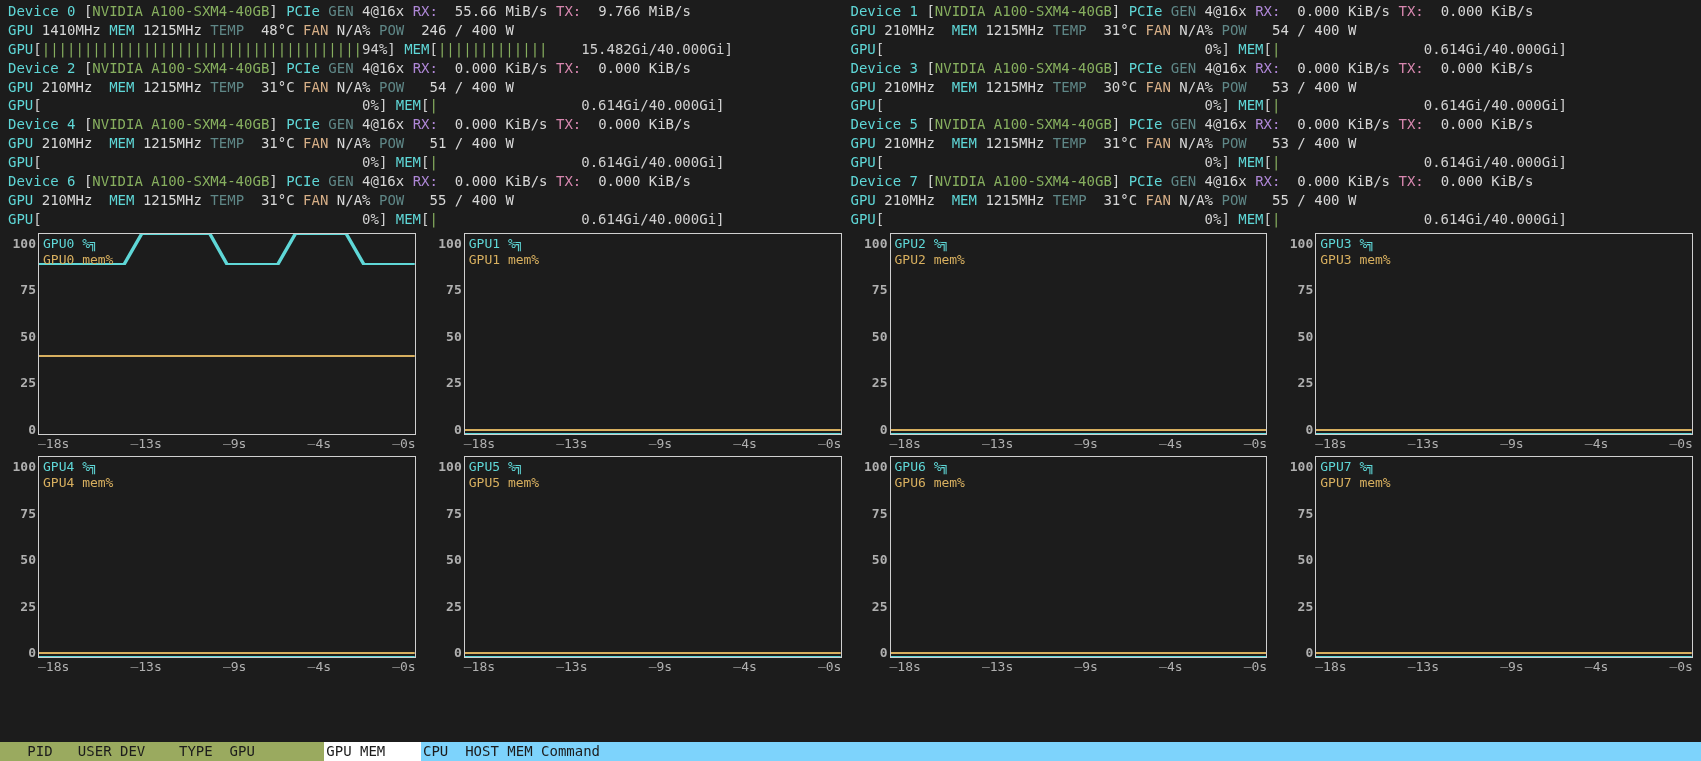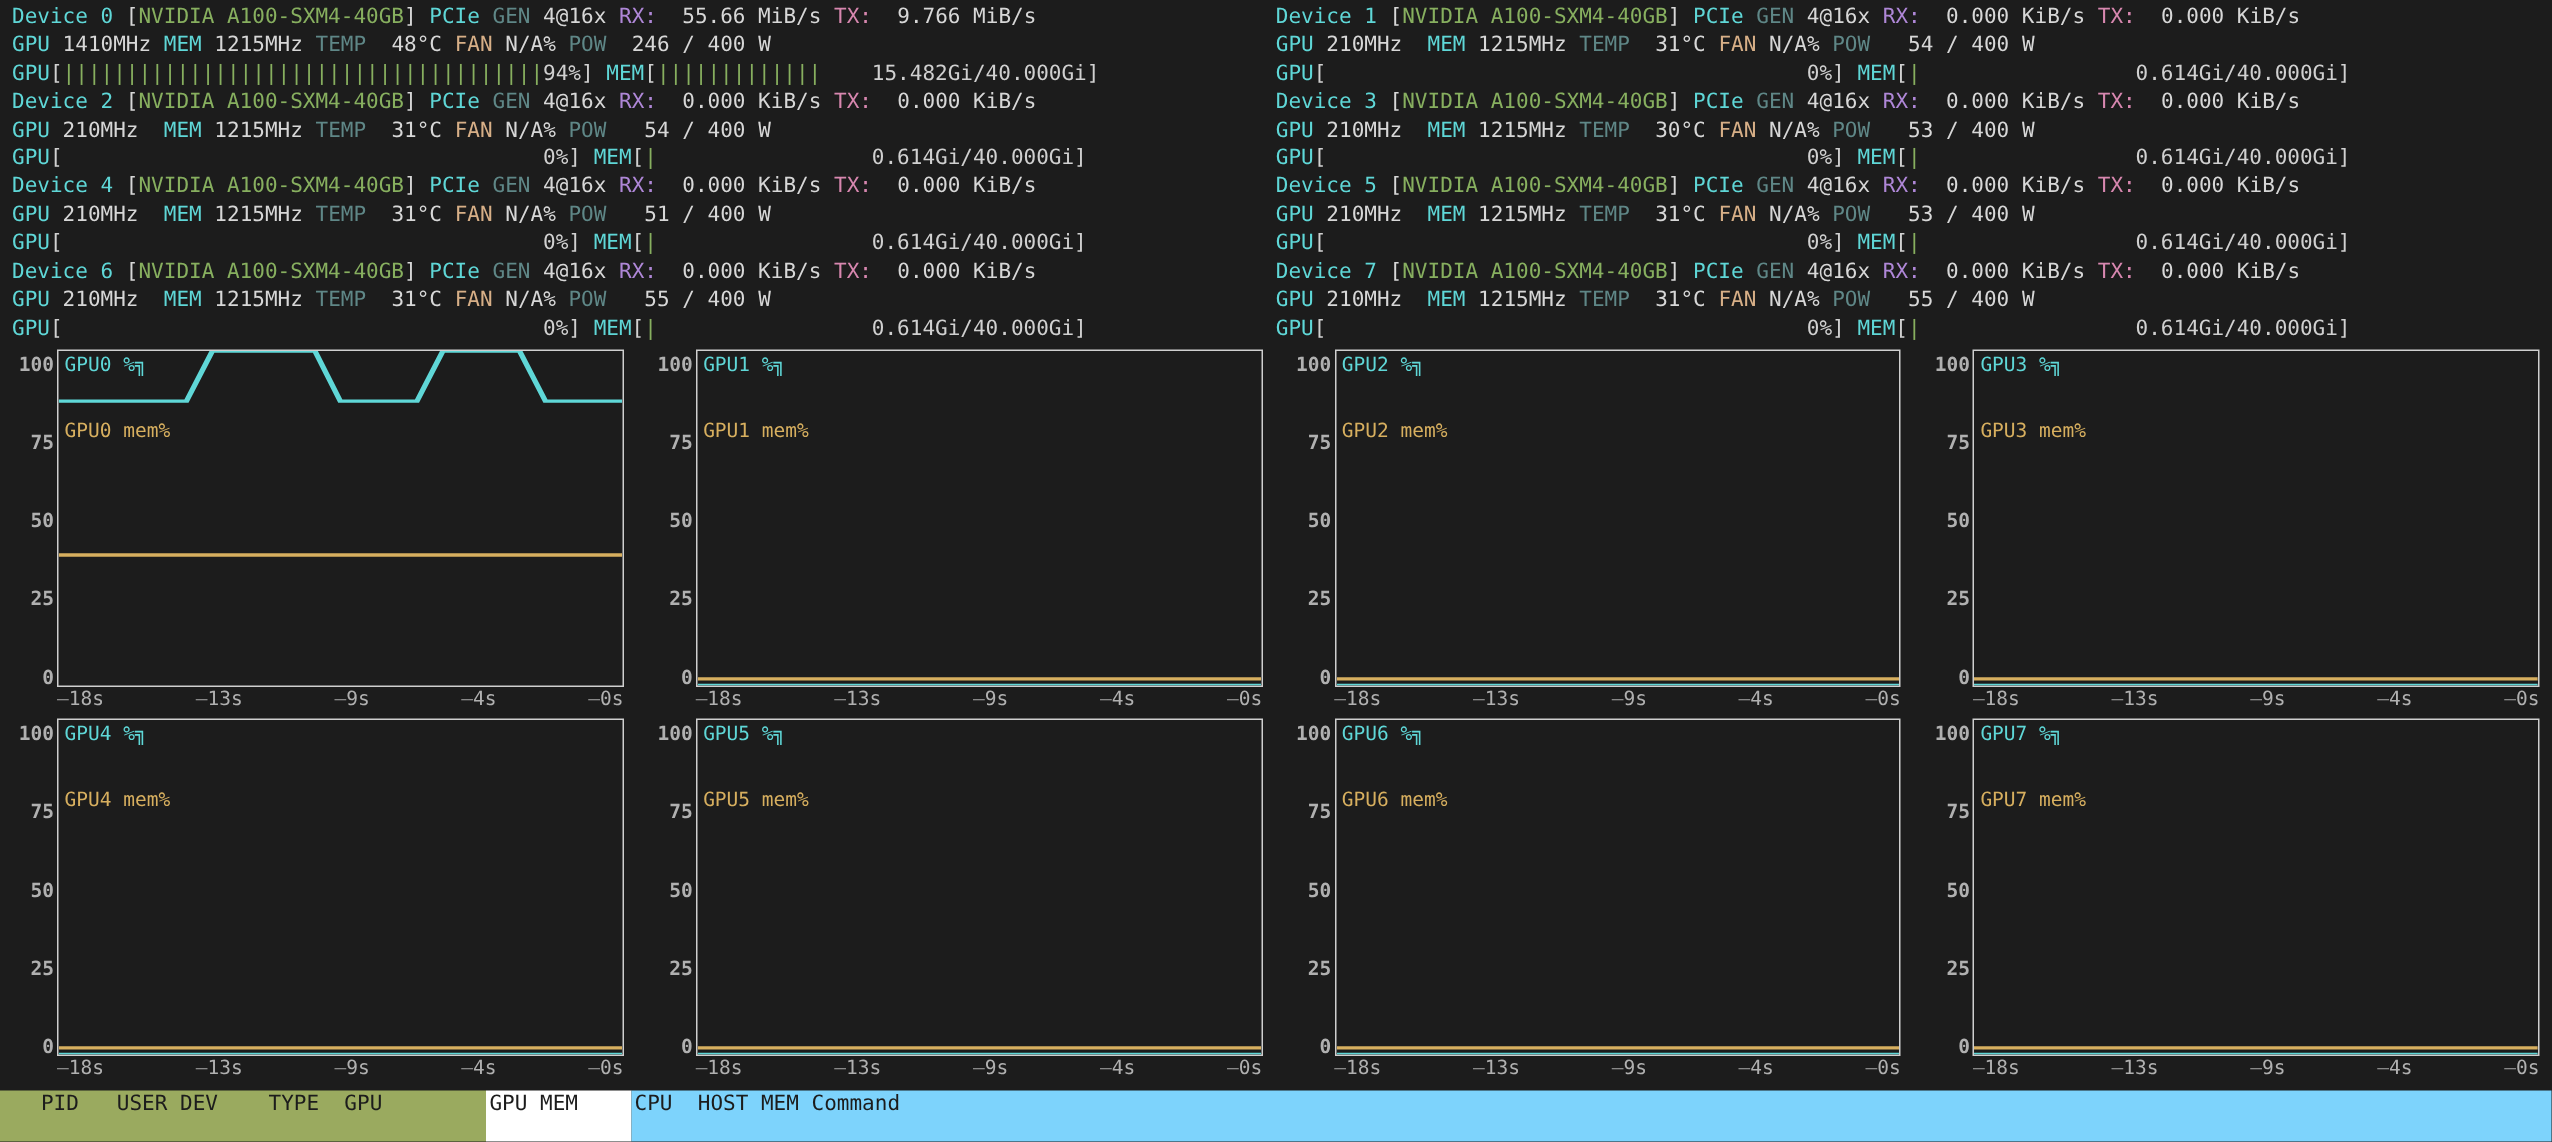--- a/index.html
+++ b/index.html
@@ -44,49 +44,49 @@
     padding-right: 2px;
     padding-top: 2px;
     padding-bottom: 14px;
     font-size: 13px;
     width: 30px;
     font-weight: bold;
   }
   .plot-wrap { flex: 1; display: flex; flex-direction: column; }
   .plot-box {
     border: 1px solid #cfcfcf;
-    height: 225px;
+    height: 202px;
     position: relative;
     overflow: hidden;
   }
   .legend {
     position: absolute;
     top: 2px; left: 4px;
     font-size: 13px;
     line-height: 1.25;
   }
   .leg-util { color: #5fd7d7; }
-  .leg-mem  { color: #d7af5f; margin-top: 28px; }
+  .leg-mem  { color: #d7af5f; }
   svg.series { position: absolute; inset: 0; width: 100%; height: 100%; }
   .x-axis {
     display: flex;
     justify-content: space-between;
     color: #b0b0b0;
     font-size: 13px;
     padding-top: 0;
   }
   .x-axis span::before { content: "—"; color: #888; margin-right:0; }
   .x-axis span { white-space: nowrap; }
 
   .footer {
     position: absolute;
     left: 0; right: 0; bottom: 0;
     display: flex;
     font-size: 14px;
-    height: 34px;
+    height: 19px;
     line-height: 19px;
   }
   .ft-a { background: #9aaa5f; color: #1c1c1c; padding: 0 2px; white-space: pre; }
   .ft-b { background: #ffffff; color: #1c1c1c; padding: 0 2px; white-space: pre; }
   .ft-c { background: #7dd3fc; color: #1c1c1c; padding: 0 2px; white-space: pre; flex: 1; }
 </style>
 </head>
 <body>
 
 <div class="devices" id="devices">

